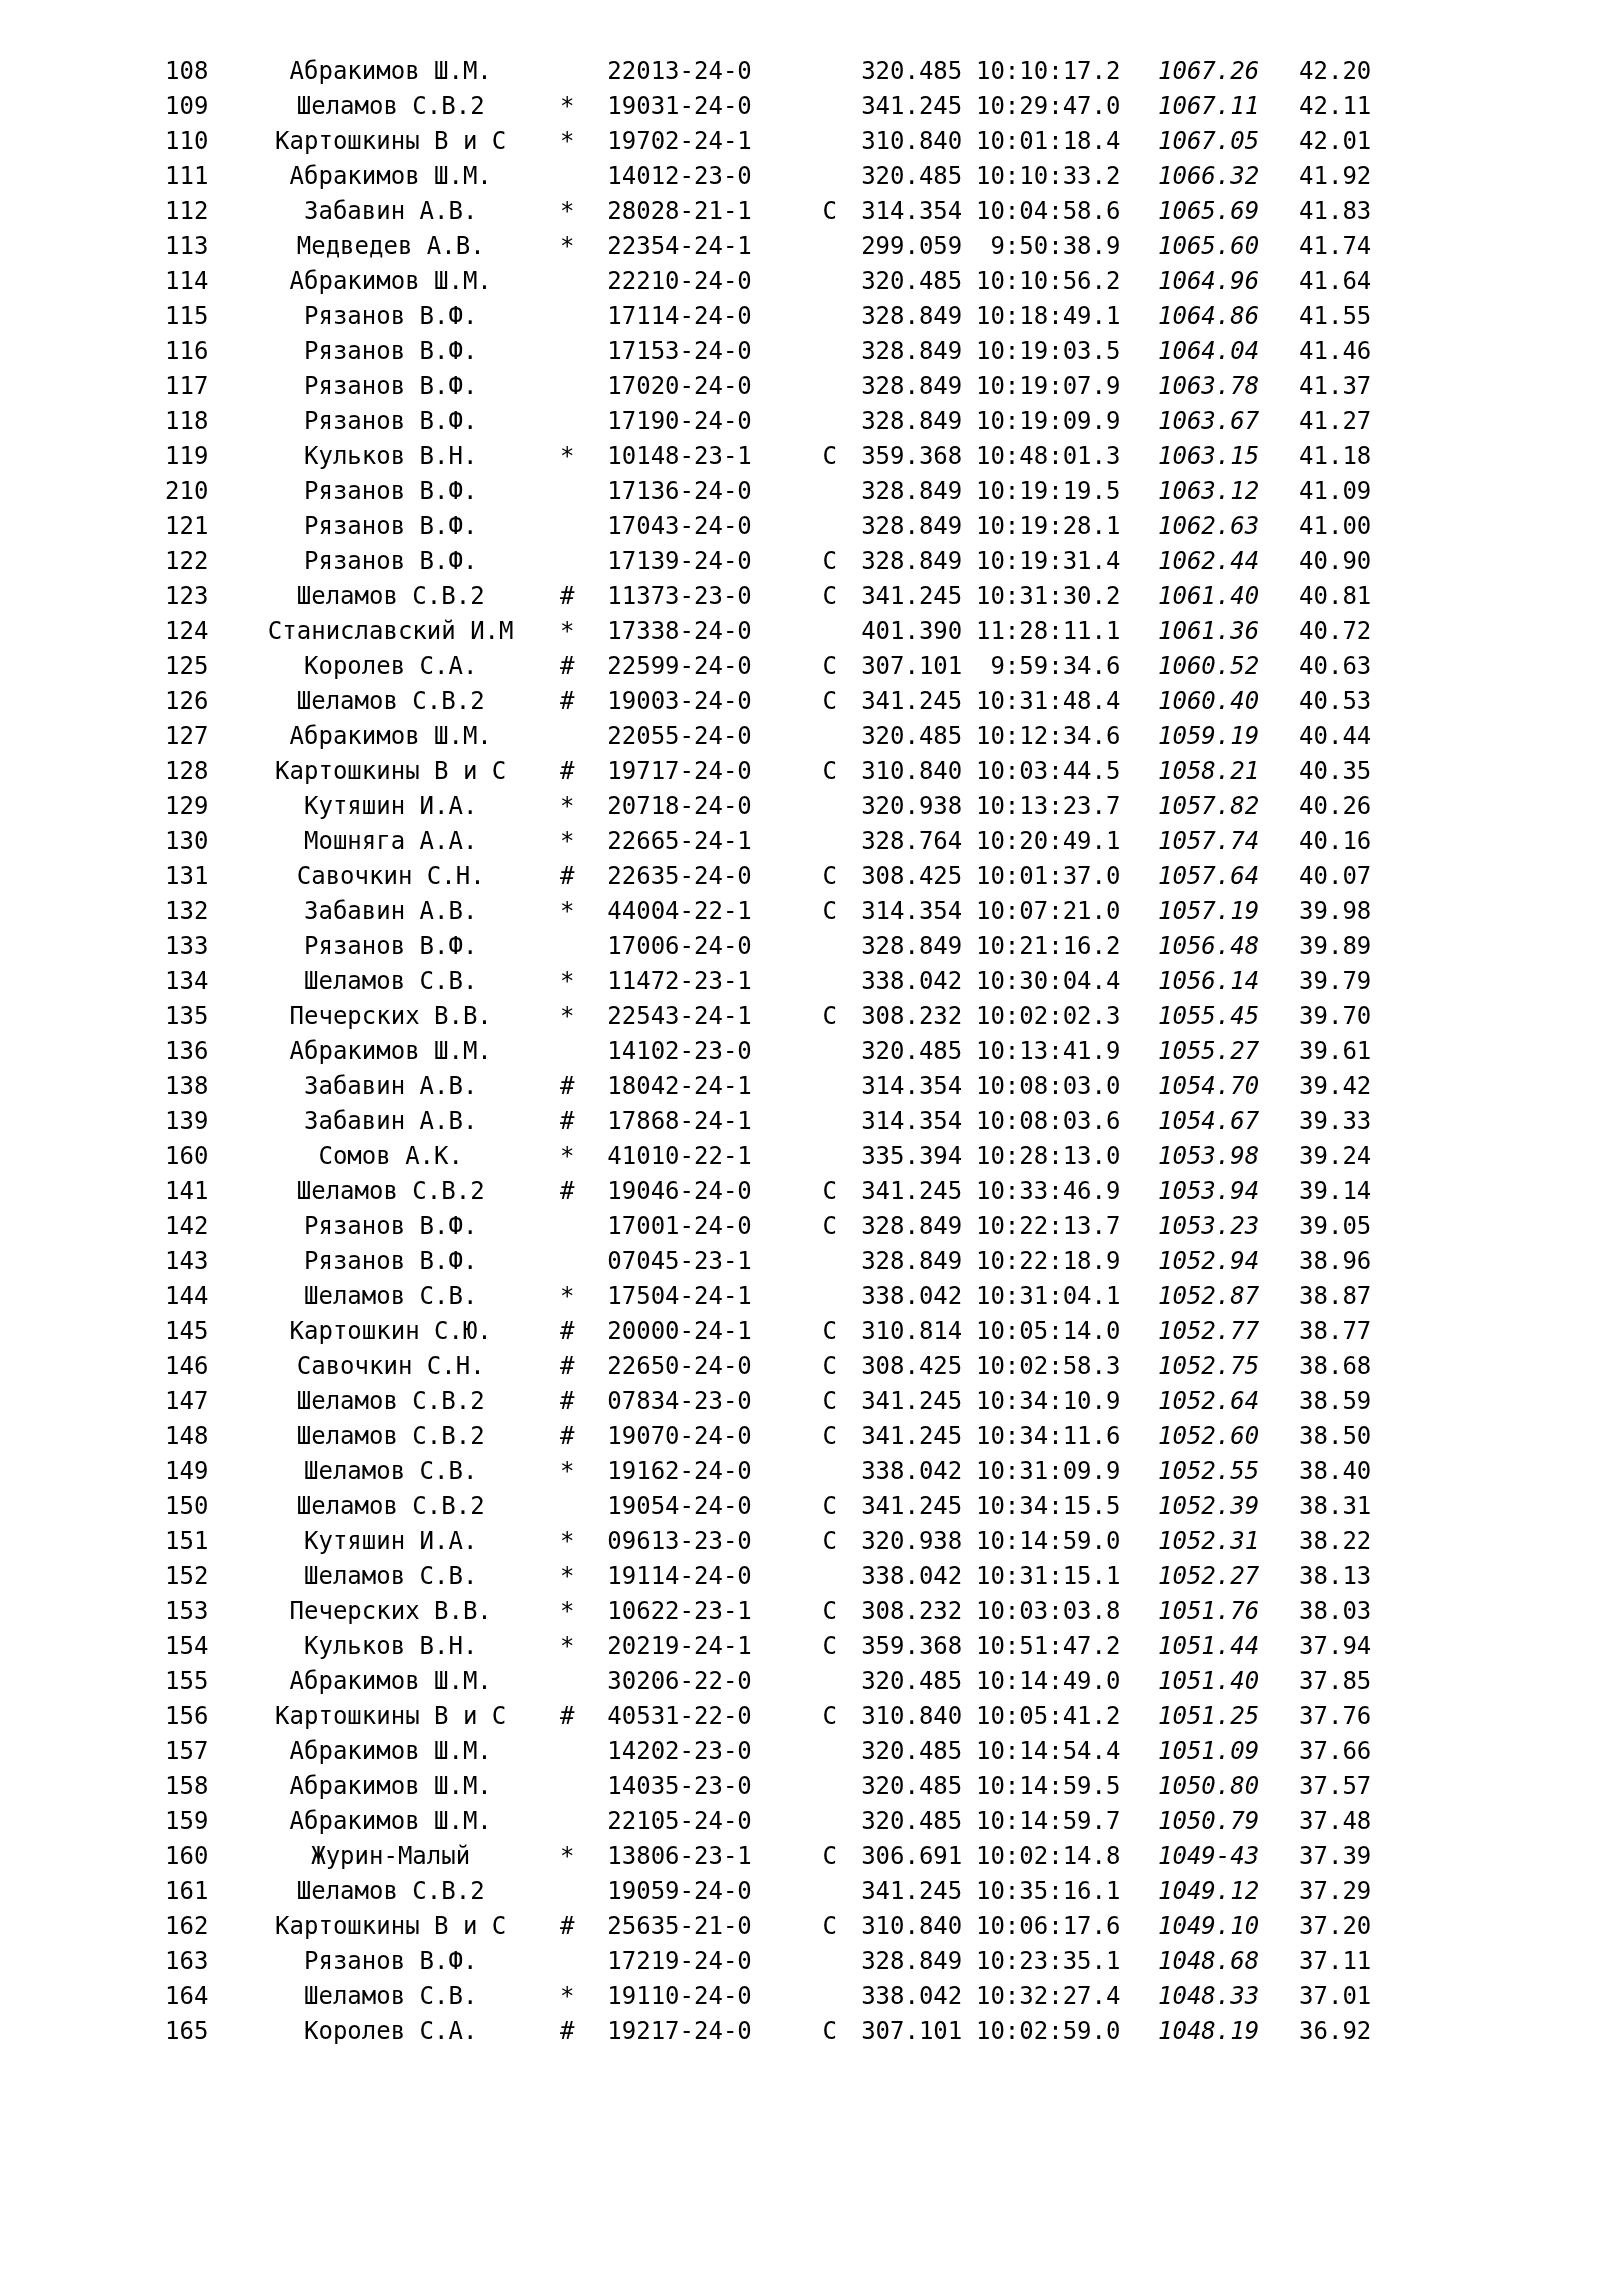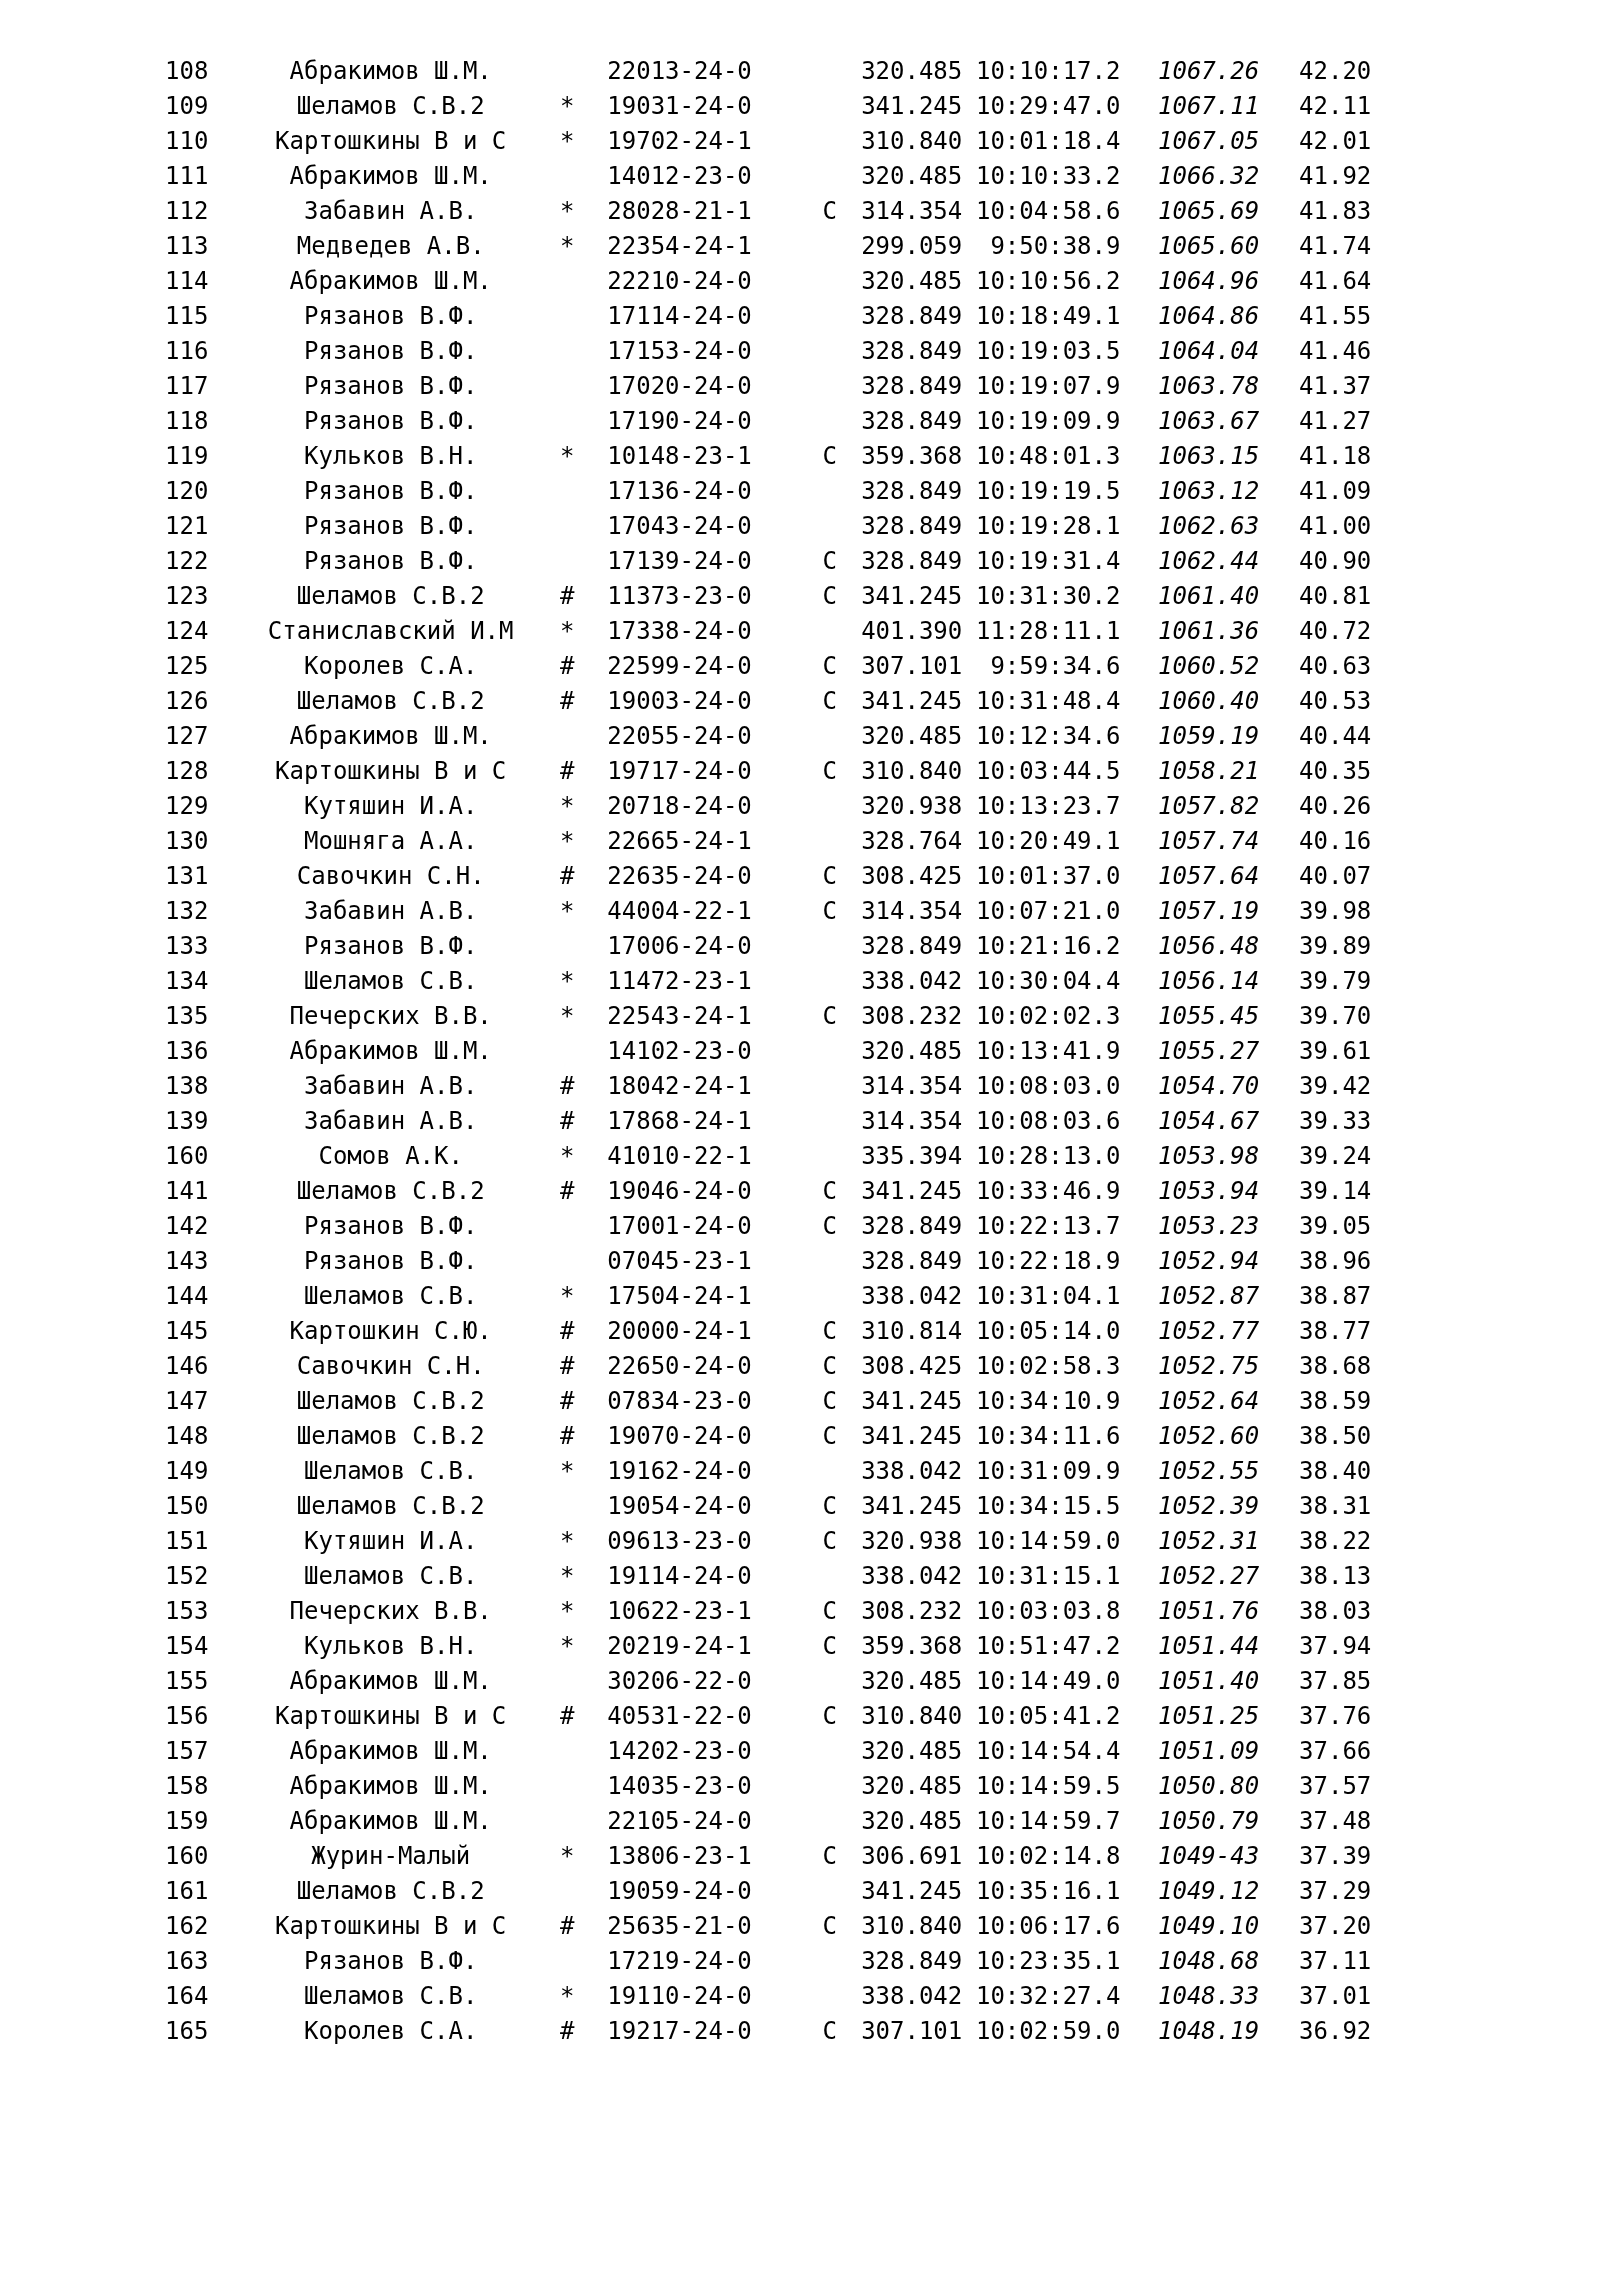--- a/index.html
+++ b/index.html
@@ -207,21 +207,21 @@
           <td class="col-name">Кульков В.Н.</td>
           <td class="col-mark">*</td>
           <td class="col-id">10148-23-1</td>
           <td class="col-flag">C</td>
           <td class="col-dist">359.368</td>
           <td class="col-time">10:48:01.3</td>
           <td class="col-speed">1063.15</td>
           <td class="col-points">41.18</td>
         </tr>
         <tr>
-          <td class="col-rank">120</td>
+          <td class="col-rank">210</td>
           <td class="col-name">Рязанов В.Ф.</td>
           <td class="col-mark"></td>
           <td class="col-id">17136-24-0</td>
           <td class="col-flag"></td>
           <td class="col-dist">328.849</td>
           <td class="col-time">10:19:19.5</td>
           <td class="col-speed">1063.12</td>
           <td class="col-points">41.09</td>
         </tr>
         <tr>

